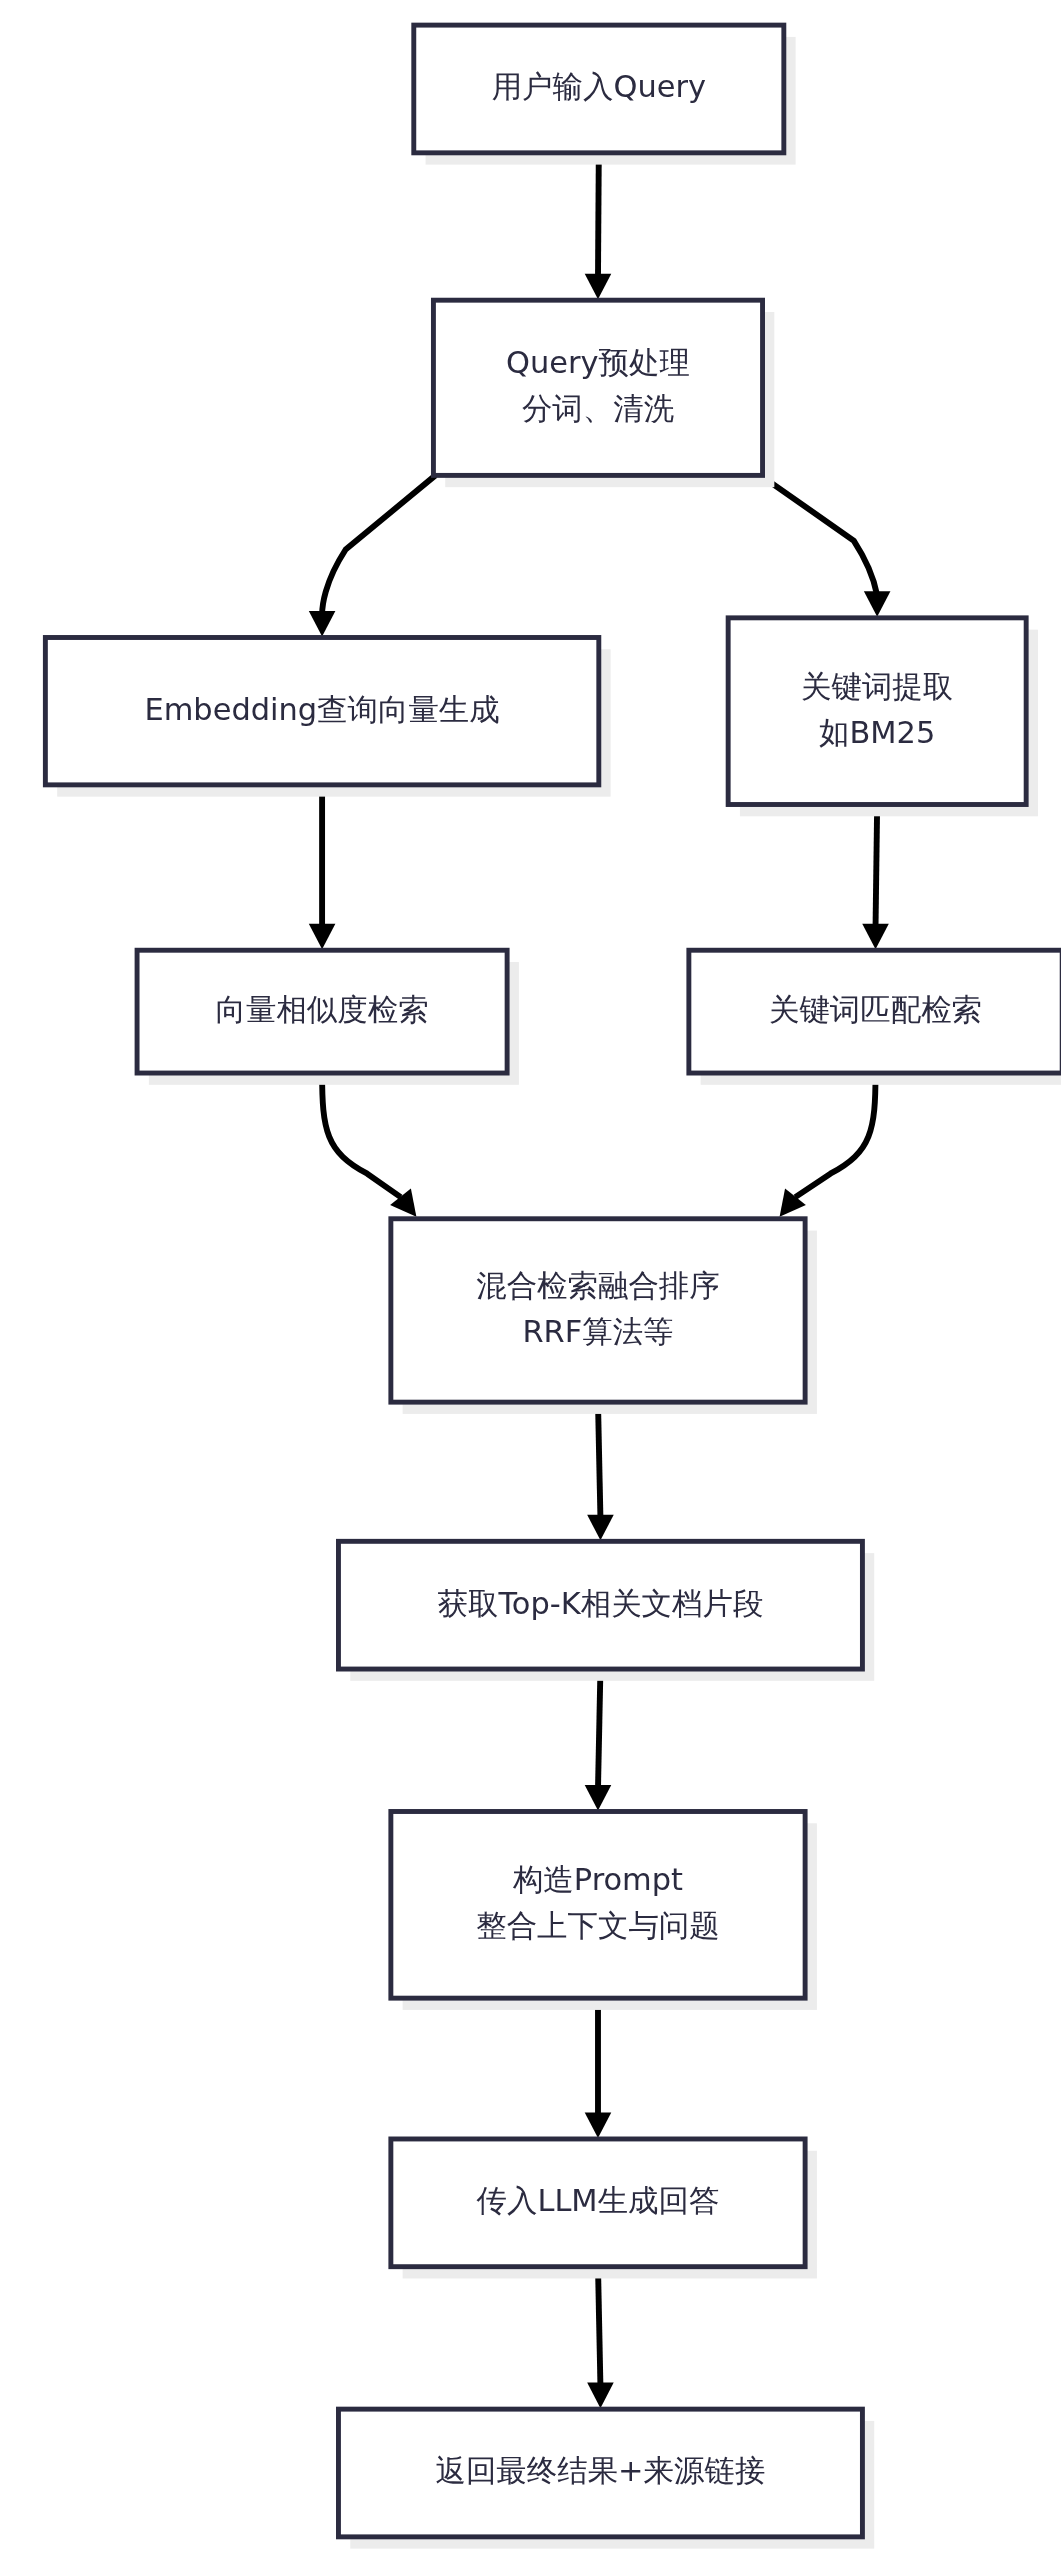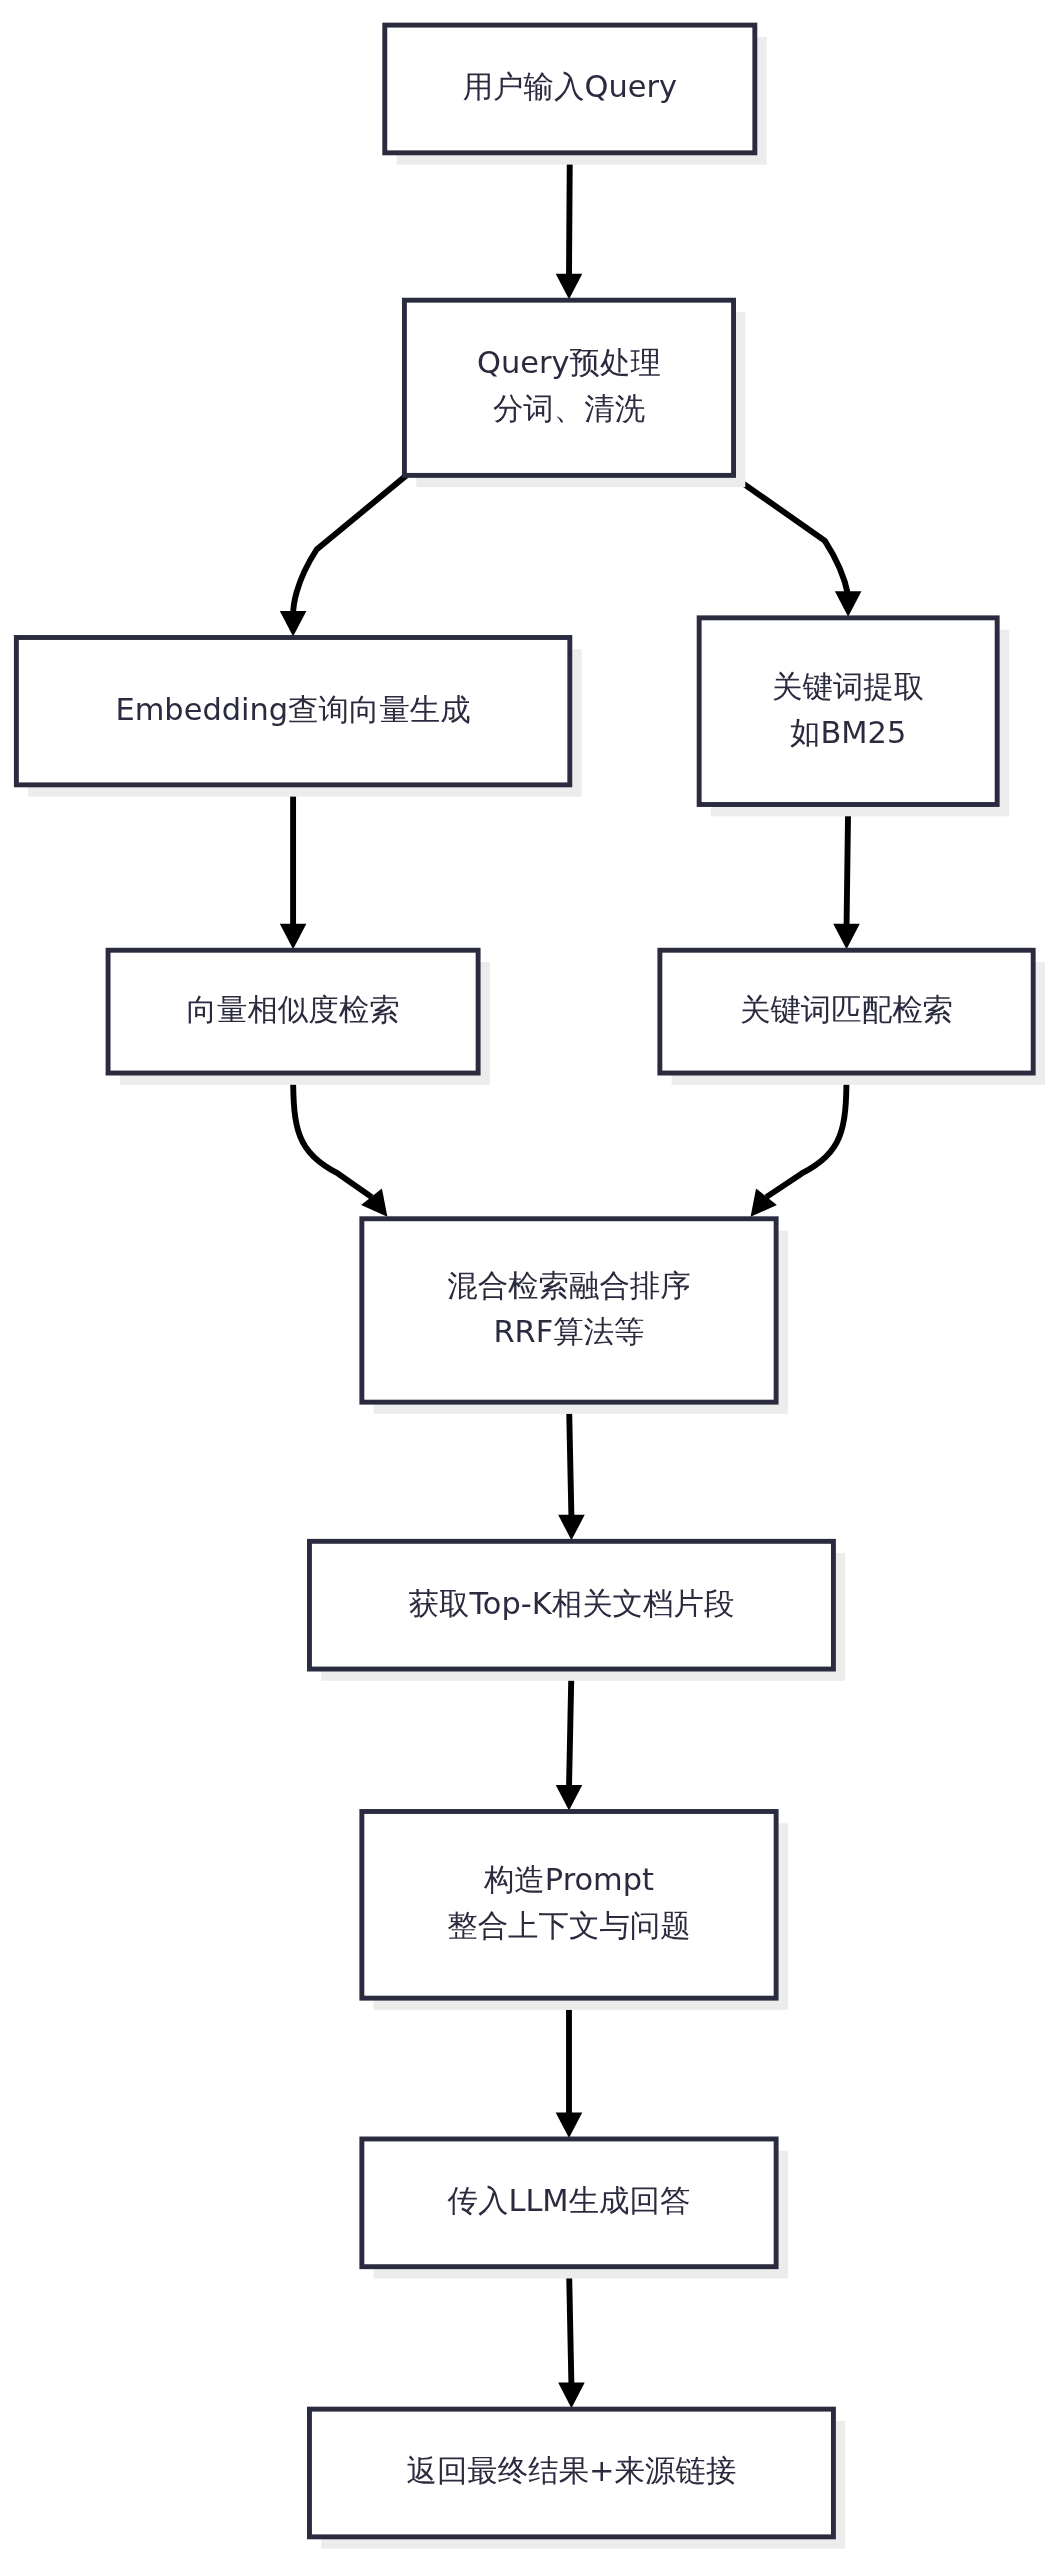--- a/index.html
+++ b/index.html
@@ -10,20 +10,21 @@
   body {
     width: 1061px;
     height: 2576px;
     font-family: "DejaVu Sans", "Liberation Sans", sans-serif;
     overflow: hidden;
   }
   #flow-root {
     position: relative;
     width: 986px;
     height: 2576px;
+    margin-left: 29px;
   }
   svg#flow-svg {
     position: absolute;
     top: 0;
     left: 0;
     width: 1061px;
     height: 2576px;
     display: block;
   }
   .node-shadow {

